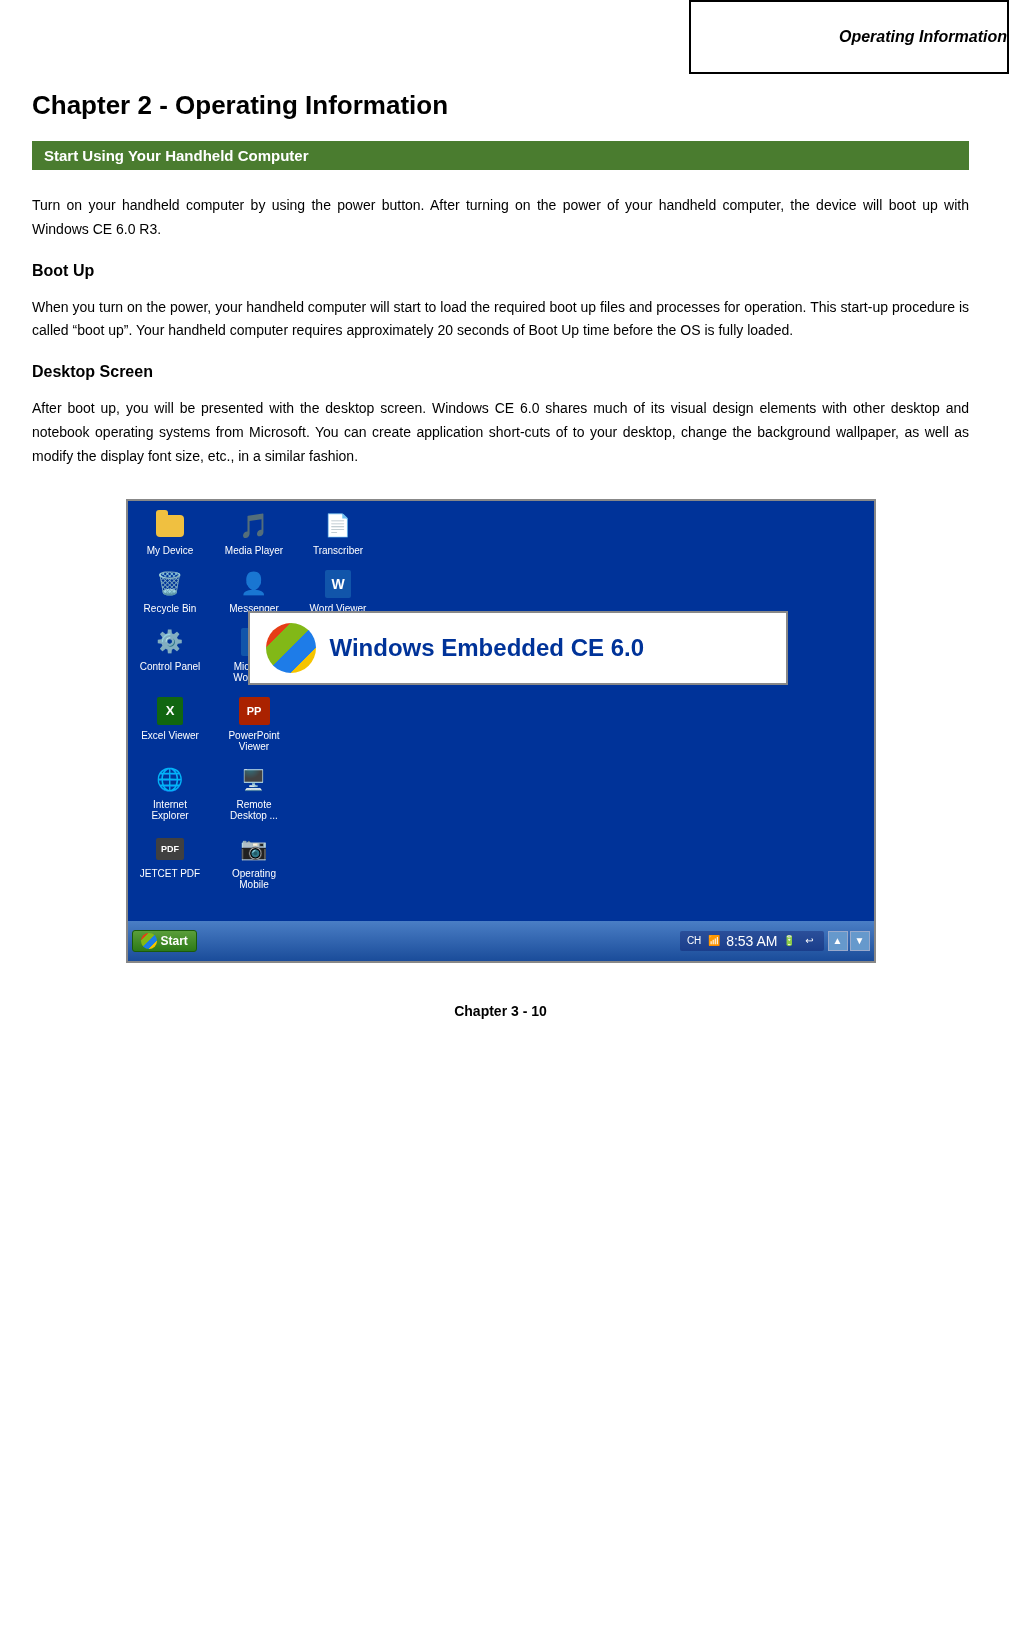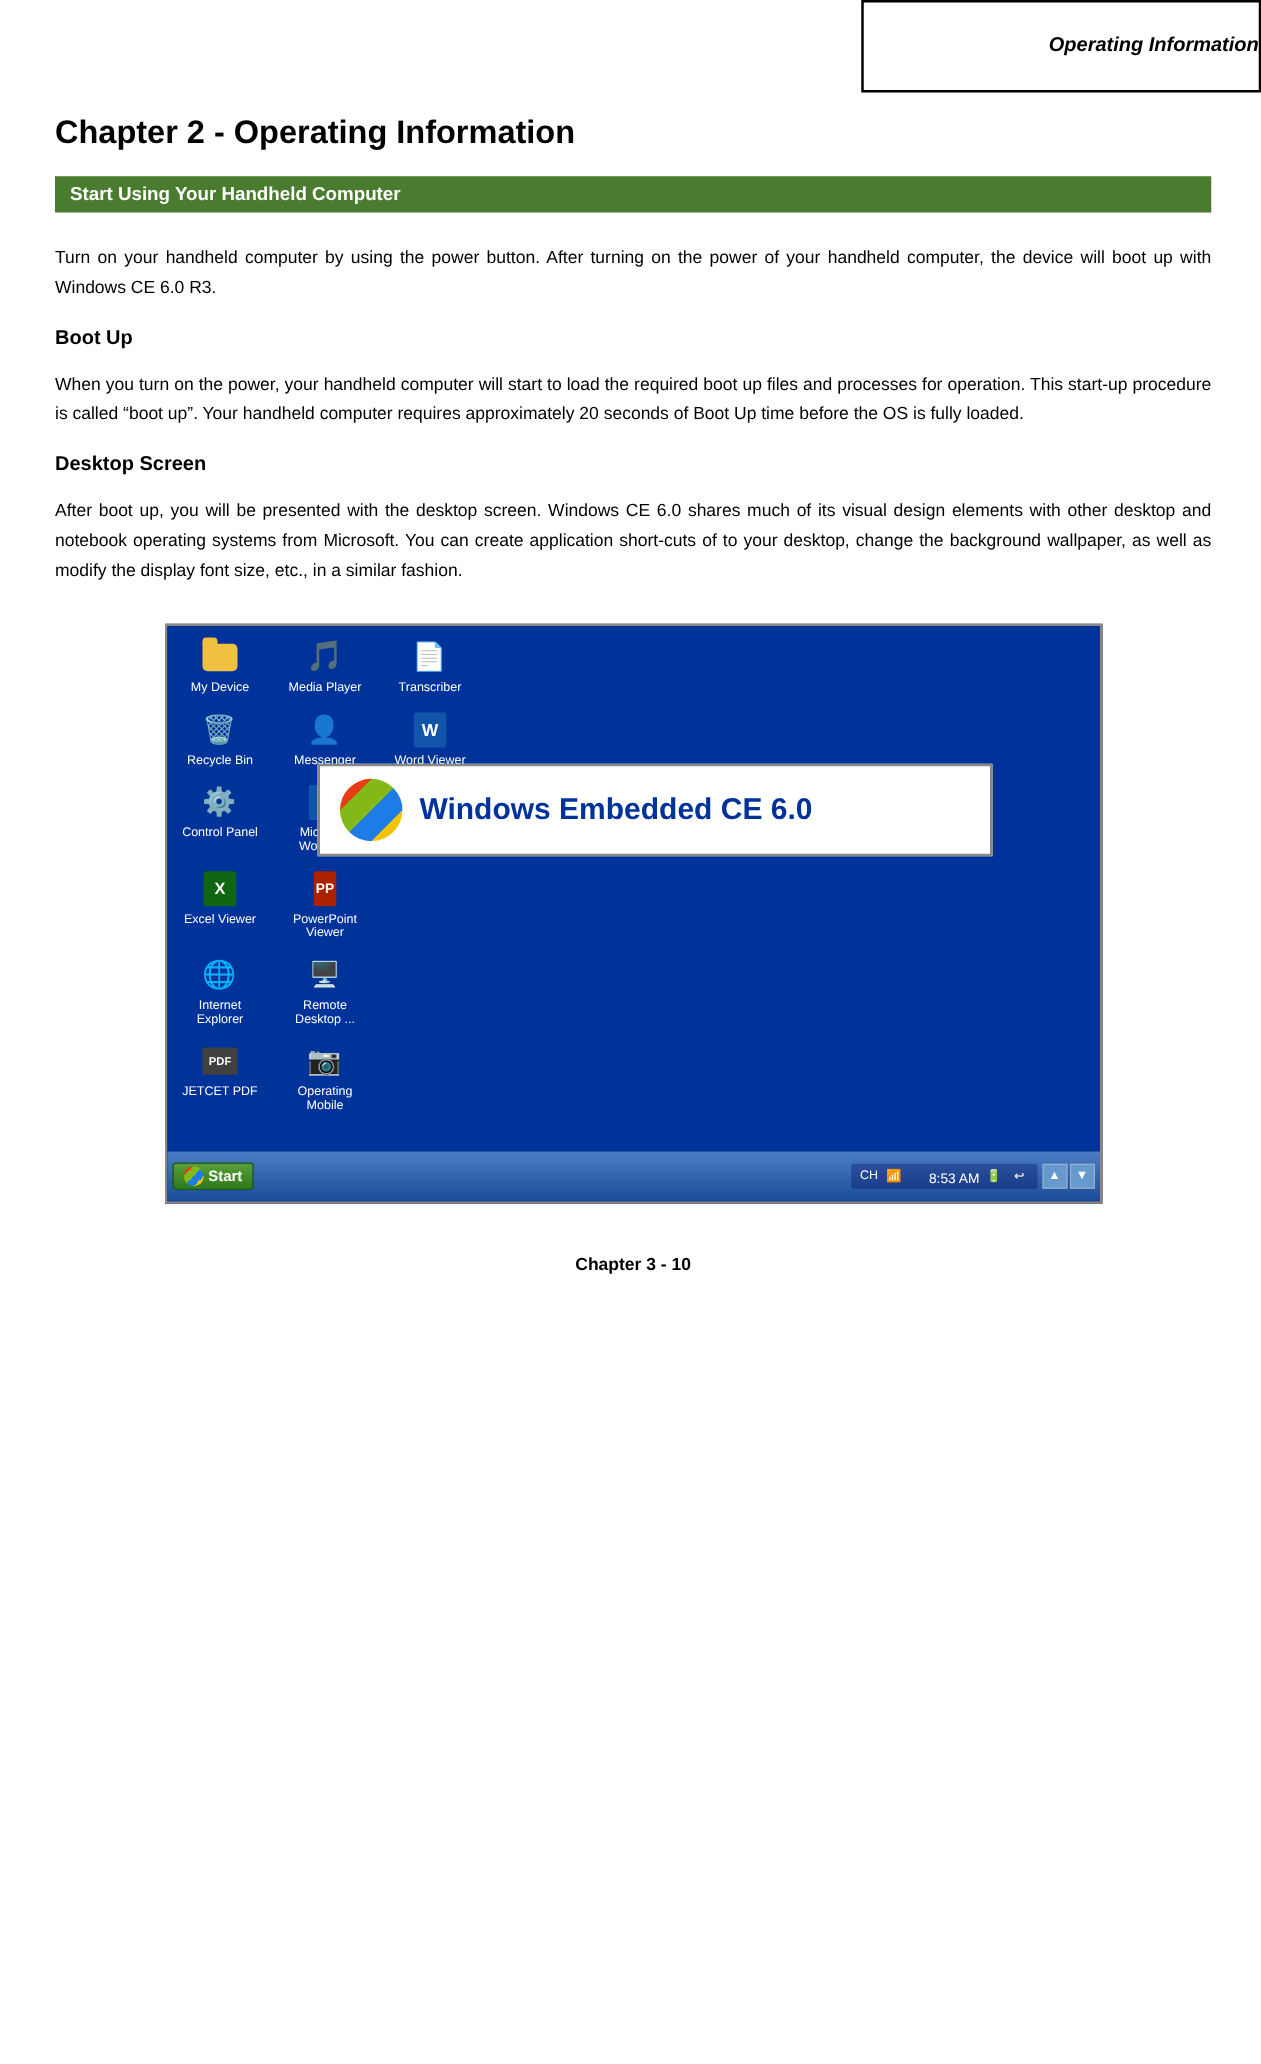--- a/index.html
+++ b/index.html
@@ -27,21 +27,21 @@
     }
     .header-tab-text {
       font-style: italic;
       font-weight: bold;
       font-size: 16px;
       color: #000;
     }
 
     
     .main-content {
-      padding: 90px 40px 60px 44px;
+      padding: 90px 40px 60px 32px;
     }
 
     
     .chapter-title {
       font-size: 26px;
       font-weight: bold;
       margin-bottom: 20px;
       color: #000;
     }
 
@@ -173,22 +173,21 @@
       display: flex;
       align-items: flex-end;
       gap: 4px;
       background: rgba(0,0,80,0.3);
       padding: 2px 6px;
       border-radius: 2px;
     }
 
     .taskbar-tray-text {
       color: #fff;
-      font-size: 11px;
-      margin-left: 16px;
+      font-size: 14px;
     }
 
     .tray-icon {
       width: 16px;
       height: 16px;
       display: inline-flex;
       align-items: center;
       justify-content: center;
       color: #fff;
       font-size: 10px;
@@ -277,21 +276,21 @@
       font-weight: bold;
       width: 26px; height: 28px;
       display: flex; align-items: center; justify-content: center;
       border-radius: 2px;
     }
     .icon-ppt {
       background: #aa2200;
       color: #fff;
       font-size: 11px;
       font-weight: bold;
-      width: 18px; height: 28px;
+      width: 31px; height: 28px;
       display: flex; align-items: center; justify-content: center;
       border-radius: 2px;
     }
     .icon-ie {
       font-size: 22px;
       color: #44aaff;
     }
     .icon-remote {
       font-size: 20px;
       color: #aaccff;

